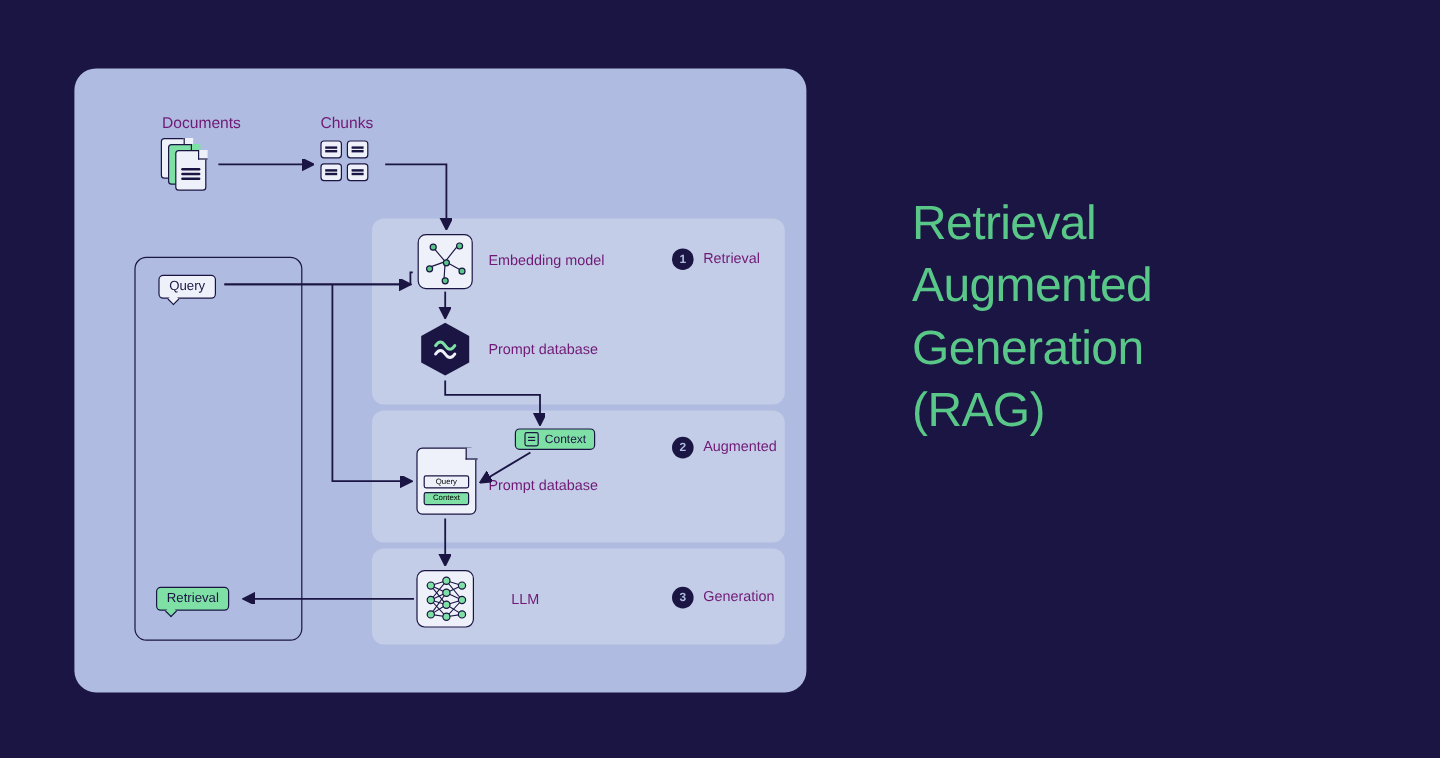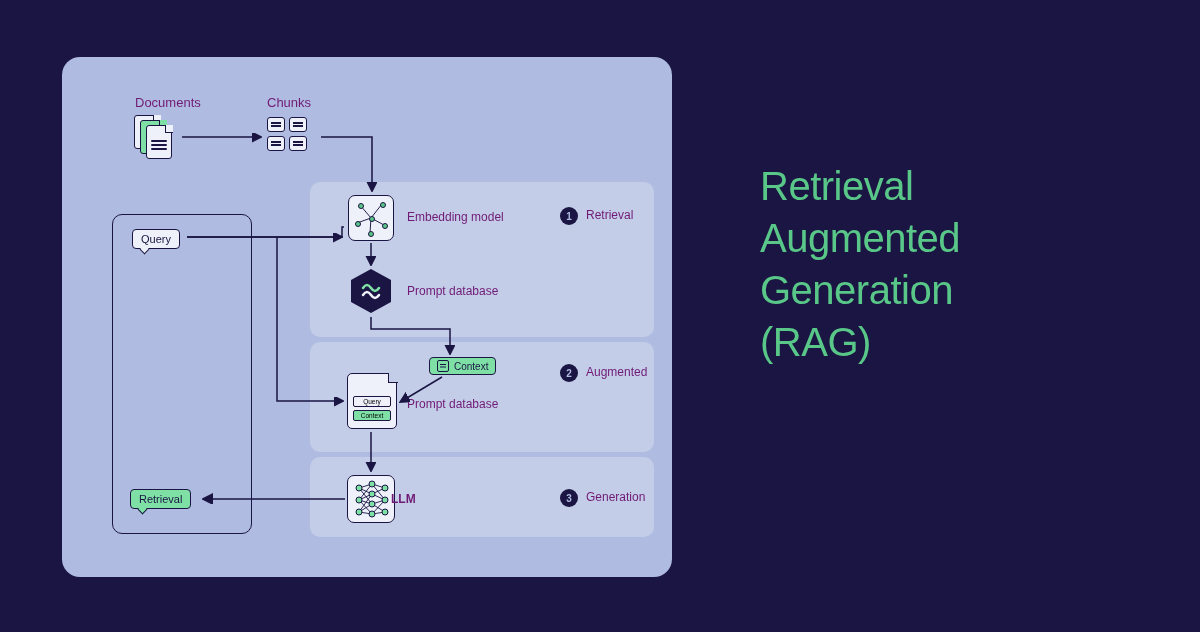--- a/index.html
+++ b/index.html
@@ -283,21 +283,21 @@
         <circle cx="24" cy="8" r="3"></circle>
           <circle cx="24" cy="18" r="3"></circle>
           <circle cx="24" cy="28" r="3"></circle>
           <circle cx="24" cy="38" r="3"></circle>
         <circle cx="37" cy="12" r="3"></circle>
           <circle cx="37" cy="24" r="3"></circle>
           <circle cx="37" cy="36" r="3"></circle>
       </g>
     </svg>
   </div>
-  <div class="dlabel small" style="left:329px; top:435px;font-weight:bold;">LLM</div>
+  <div class="dlabel small" style="left:364px; top:435px;">LLM</div>
 
   <svg class="arrows">
     <defs>
       <marker id="ah" markerWidth="7" markerHeight="7" refX="5" refY="3" orient="auto">
         <path d="M0,0 L6,3 L0,6 Z" class="ah"></path>
       </marker>
     </defs>
 
     <path d="M120,80 L197,80" marker-end="url(#ah)"></path>
 

